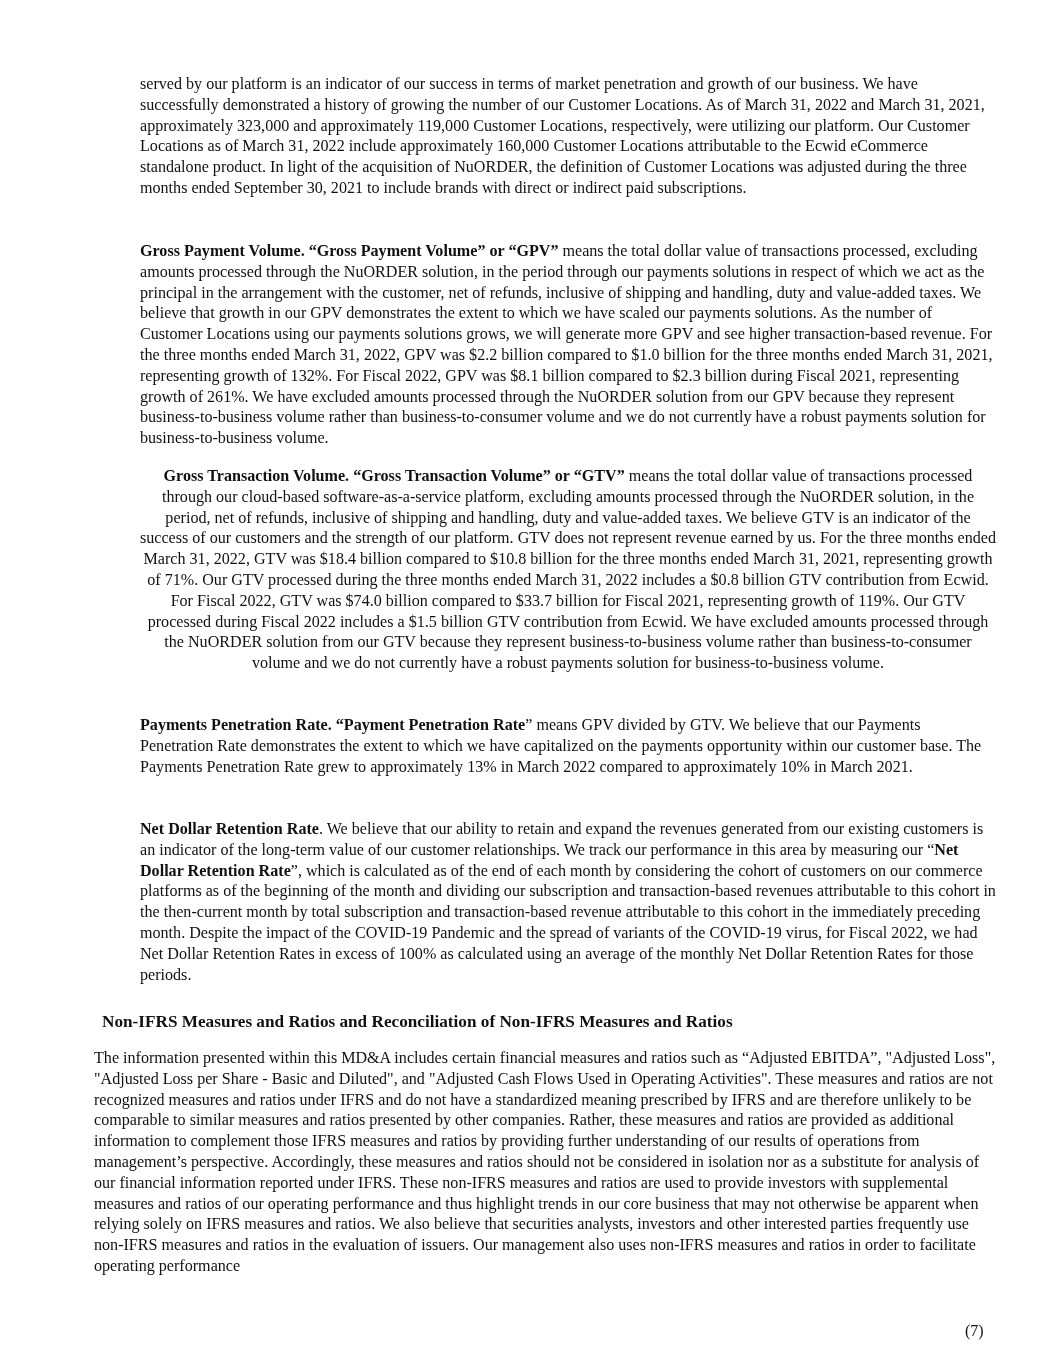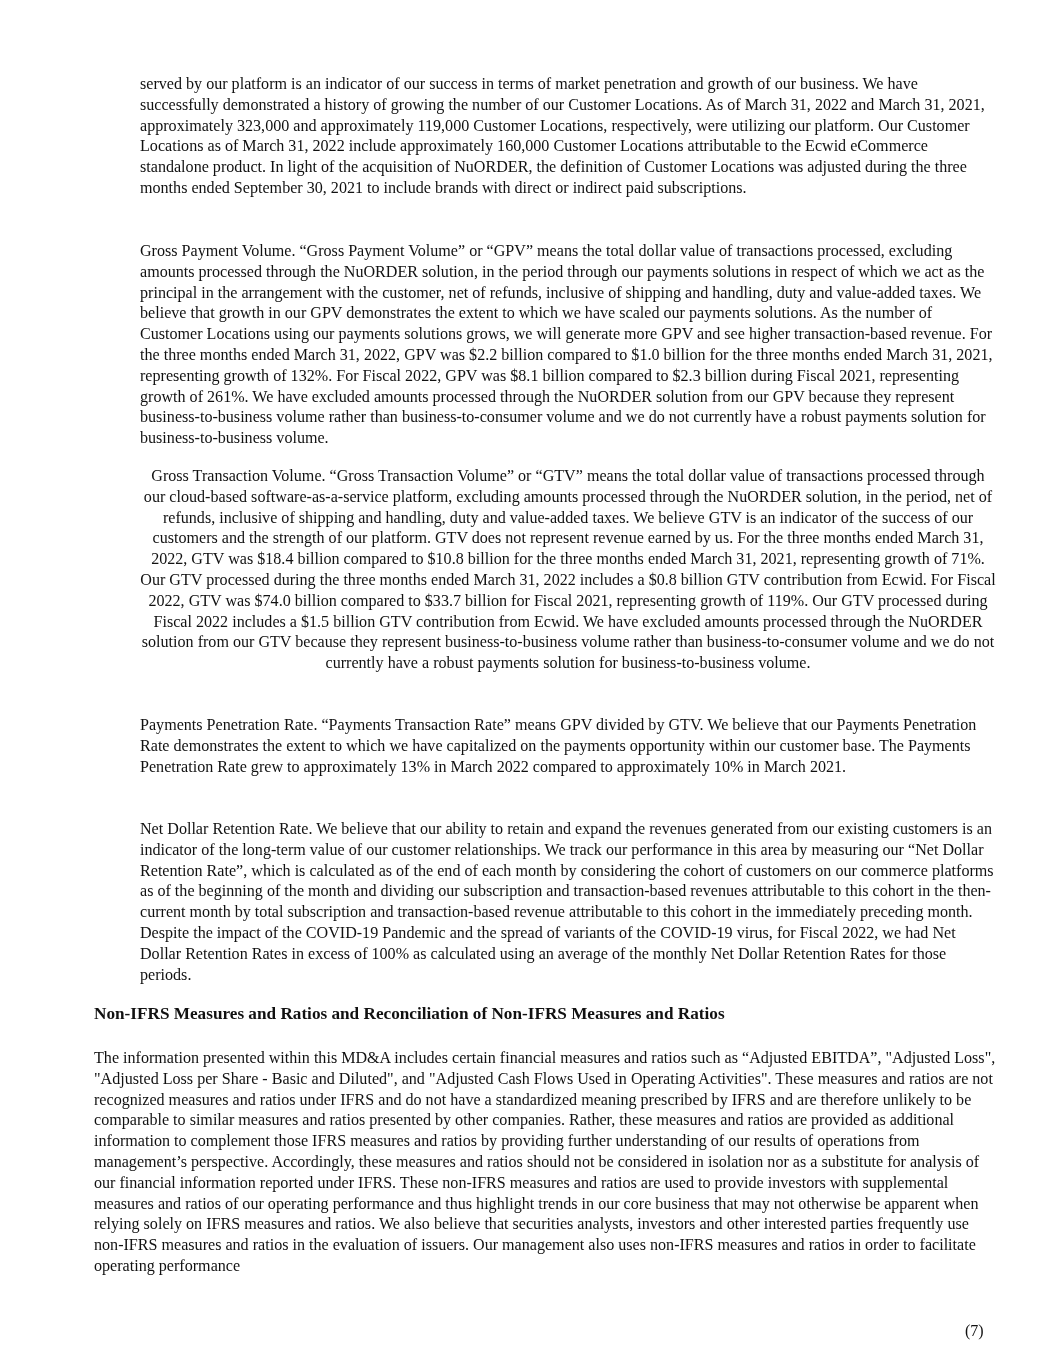--- a/index.html
+++ b/index.html
@@ -3,41 +3,41 @@
 <meta charset="utf-8">
 <style>
   html, body { margin: 0; padding: 0; background: #ffffff; }
   body { width: 1055px; height: 1365px; position: relative; overflow: hidden;
          font-family: "Liberation Serif", "DejaVu Serif", serif; color: #111; }
   .page { position: absolute; left: 16px; top: 0; width: 1055px; height: 1365px; }
   p { margin: 0; font-size: 16.1px; line-height: 20.8px; }
   .indented { position: absolute; left: 124px; width: 856px; }
   .flush { position: absolute; left: 78px; width: 902px; }
   .heading { position: absolute; left: 78px; top: 1003px; width: 902px;
-             font-size: 17.2px; font-weight: bold; line-height: 22px; margin: 0; }
-  b { font-weight: normal; }
+             font-size: 17.2px; font-weight: bold; line-height: 22px; margin: 8px; }
+  b { font-weight: bold; }
   .page-number { position: absolute; left: 949px; top: 1322px; font-size: 16px; }
 </style>
 </head>
 <body>
 
 <div class="page">
 
   <p class="indented" style="top:74px;">served by our platform is an indicator of our success in terms of market penetration and growth of our business. We have successfully demonstrated a history of growing the number of our Customer Locations. As of March 31, 2022 and March 31, 2021, approximately 323,000 and approximately 119,000 Customer Locations, respectively, were utilizing our platform. Our Customer Locations as of March 31, 2022 include approximately 160,000 Customer Locations attributable to the Ecwid eCommerce standalone product. In light of the acquisition of NuORDER, the definition of Customer Locations was adjusted during the three months ended September 30, 2021 to include brands with direct or indirect paid subscriptions.</p>
 
   <p class="indented" style="top:241px;">
     <b>Gross Payment Volume. “Gross Payment Volume” or “GPV”</b><span> means the total dollar value of transactions processed, excluding amounts processed through the NuORDER solution, in the period through our payments solutions in respect of which we act as the principal in the arrangement with the customer, net of refunds, inclusive of shipping and handling, duty and value-added taxes. We believe that growth in our GPV demonstrates the extent to which we have scaled our payments solutions. As the number of Customer Locations using our payments solutions grows, we will generate more GPV and see higher transaction-based revenue. For the three months ended March 31, 2022, GPV was $2.2 billion compared to $1.0 billion for the three months ended March 31, 2021, representing growth of 132%. For Fiscal 2022, GPV was $8.1 billion compared to $2.3 billion during Fiscal 2021, representing growth of 261%. We have excluded amounts processed through the NuORDER solution from our GPV because they represent business-to-business volume rather than business-to-consumer volume and we do not currently have a robust payments solution for business-to-business volume.</span>
   </p>
 
   <p class="indented" style="top:466px;text-align:center;">
     <b>Gross Transaction Volume. “Gross Transaction Volume” or “GTV”</b><span> means the total dollar value of transactions processed through our cloud-based software-as-a-service platform, excluding amounts processed through the NuORDER solution, in the period, net of refunds, inclusive of shipping and handling, duty and value-added taxes. We believe GTV is an indicator of the success of our customers and the strength of our platform. GTV does not represent revenue earned by us. For the three months ended March 31, 2022, GTV was $18.4 billion compared to $10.8 billion for the three months ended March 31, 2021, representing growth of 71%. Our GTV processed during the three months ended March 31, 2022 includes a $0.8 billion GTV contribution from Ecwid. For Fiscal 2022, GTV was $74.0 billion compared to $33.7 billion for Fiscal 2021, representing growth of 119%. Our GTV processed during Fiscal 2022 includes a $1.5 billion GTV contribution from Ecwid. We have excluded amounts processed through the NuORDER solution from our GTV because they represent business-to-business volume rather than business-to-consumer volume and we do not currently have a robust payments solution for business-to-business volume.</span>
   </p>
 
   <p class="indented" style="top:715px;">
-    <b>Payments Penetration Rate. “Payments Transaction Rate</b><span>” means GPV divided by GTV. We believe that our Payments Penetration Rate demonstrates the extent to which we have capitalized on the payments opportunity within our customer base. The Payments Penetration Rate grew to approximately 13% in March 2022 compared to approximately 10% in March 2021.</span>
+    <b>Payments Penetration Rate. “Payment Penetration Rate</b><span>” means GPV divided by GTV. We believe that our Payments Penetration Rate demonstrates the extent to which we have capitalized on the payments opportunity within our customer base. The Payments Penetration Rate grew to approximately 13% in March 2022 compared to approximately 10% in March 2021.</span>
   </p>
 
   <p class="indented" style="top:819px;">
     <b>Net Dollar Retention Rate</b><span>. We believe that our ability to retain and expand the revenues generated from our existing customers is an indicator of the long-term value of our customer relationships. We track our performance in this area by measuring our “</span><b>Net Dollar Retention Rate</b><span>”, which is calculated as of the end of each month by considering the cohort of customers on our commerce platforms as of the beginning of the month and dividing our subscription and transaction-based revenues attributable to this cohort in the then-current month by total subscription and transaction-based revenue attributable to this cohort in the immediately preceding month. Despite the impact of the COVID-19 Pandemic and the spread of variants of the COVID-19 virus, for Fiscal 2022, we had Net Dollar Retention Rates in excess of 100% as calculated using an average of the monthly Net Dollar Retention Rates for those periods.</span>
   </p>
 
   <h2 class="heading">Non-IFRS Measures and Ratios and Reconciliation of Non-IFRS Measures and Ratios</h2>
 
   <p class="flush" style="top:1048px;">The information presented within this MD&amp;A includes certain financial measures and ratios such as “Adjusted EBITDA”, "Adjusted Loss", "Adjusted Loss per Share - Basic and Diluted", and "Adjusted Cash Flows Used in Operating Activities". These measures and ratios are not recognized measures and ratios under IFRS and do not have a standardized meaning prescribed by IFRS and are therefore unlikely to be comparable to similar measures and ratios presented by other companies. Rather, these measures and ratios are provided as additional information to complement those IFRS measures and ratios by providing further understanding of our results of operations from management’s perspective. Accordingly, these measures and ratios should not be considered in isolation nor as a substitute for analysis of our financial information reported under IFRS. These non-IFRS measures and ratios are used to provide investors with supplemental measures and ratios of our operating performance and thus highlight trends in our core business that may not otherwise be apparent when relying solely on IFRS measures and ratios. We also believe that securities analysts, investors and other interested parties frequently use non-IFRS measures and ratios in the evaluation of issuers. Our management also uses non-IFRS measures and ratios in order to facilitate operating performance</p>
 

